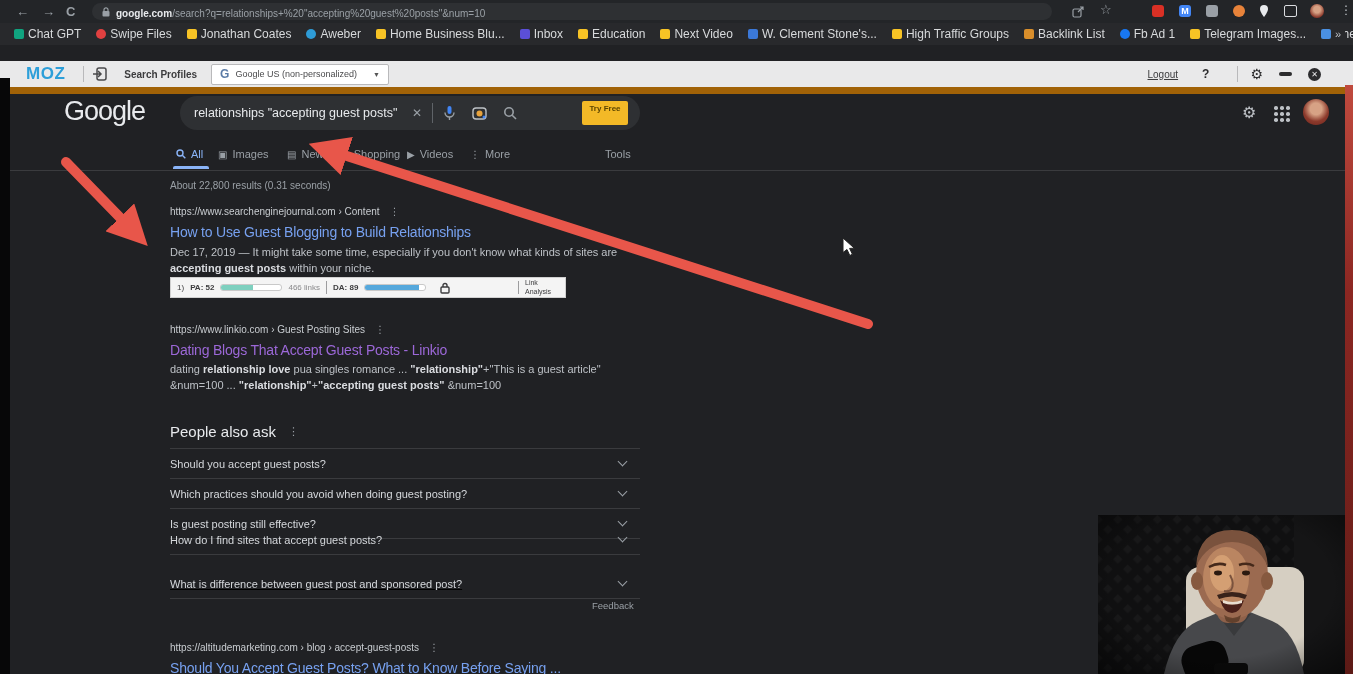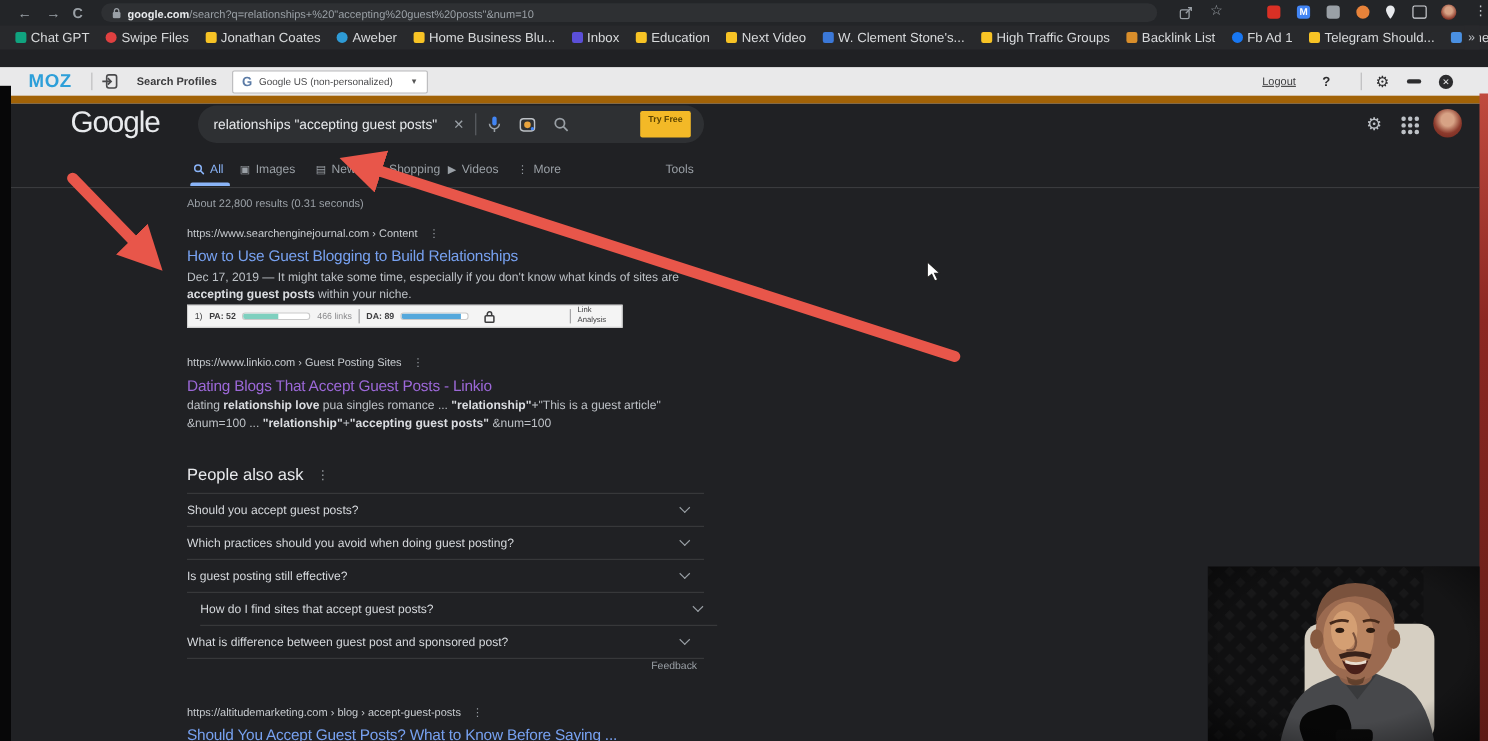--- a/index.html
+++ b/index.html
@@ -163,21 +163,21 @@
   <span class="bm">
       <i class="bm-ic" style="background: rgb(217, 142, 43);"></i>
       <span>Backlink List</span>
     </span>
   <span class="bm">
       <i class="bm-ic" style="border-radius: 50%; background: rgb(24, 119, 242);"></i>
       <span>Fb Ad 1</span>
     </span>
   <span class="bm">
       <i class="bm-ic" style="background: rgb(247, 195, 37);"></i>
-      <span>Telegram Should...</span>
+      <span>Telegram Images...</span>
     </span>
   <span class="bm">
       <i class="bm-ic" style="background: rgb(74, 144, 226);"></i>
       <span>The Rebuttal Book...</span>
     </span>
   <span class="bm">
       <i class="bm-ic" style="background: rgb(109, 92, 232);"></i>
       <span>Optimize</span>
     </span>
   <span class="bm">
@@ -325,25 +325,25 @@
     <span class="chev"></span>
 </div>
 <div class="paa-row" style="top:479px;">
   <span class="paa-q">Which practices should you avoid when doing guest posting?</span>
     <span class="chev"></span>
 </div>
 <div class="paa-row" style="top:509px;">
   <span class="paa-q">Is guest posting still effective?</span>
     <span class="chev"></span>
 </div>
-<div class="paa-row" style="top:539px;margin-left:12px;">
+<div class="paa-row" style="top:525px;">
   <span class="paa-q">How do I find sites that accept guest posts?</span>
     <span class="chev"></span>
 </div>
-<div class="paa-row" style="top:569px;">
+<div class="paa-row" style="top:569px;text-decoration:underline;">
   <span class="paa-q">What is difference between guest post and sponsored post?</span>
     <span class="chev"></span>
 </div>
 <div class="abs" style="left:592px;top:600px;font-size:9.5px;color:#9aa0a6;">Feedback</div>
 
 <div class="abs crumb nowrap" style="left:170px;top:642px;">
   <span>https://altitudemarketing.com › blog › accept-guest-posts</span><span class="menu3">⋮</span>
 </div>
 <div class="abs r-title blue-t" style="left:170px;top:660px;">Should You Accept Guest Posts? What to Know Before Saying ...</div>
 

